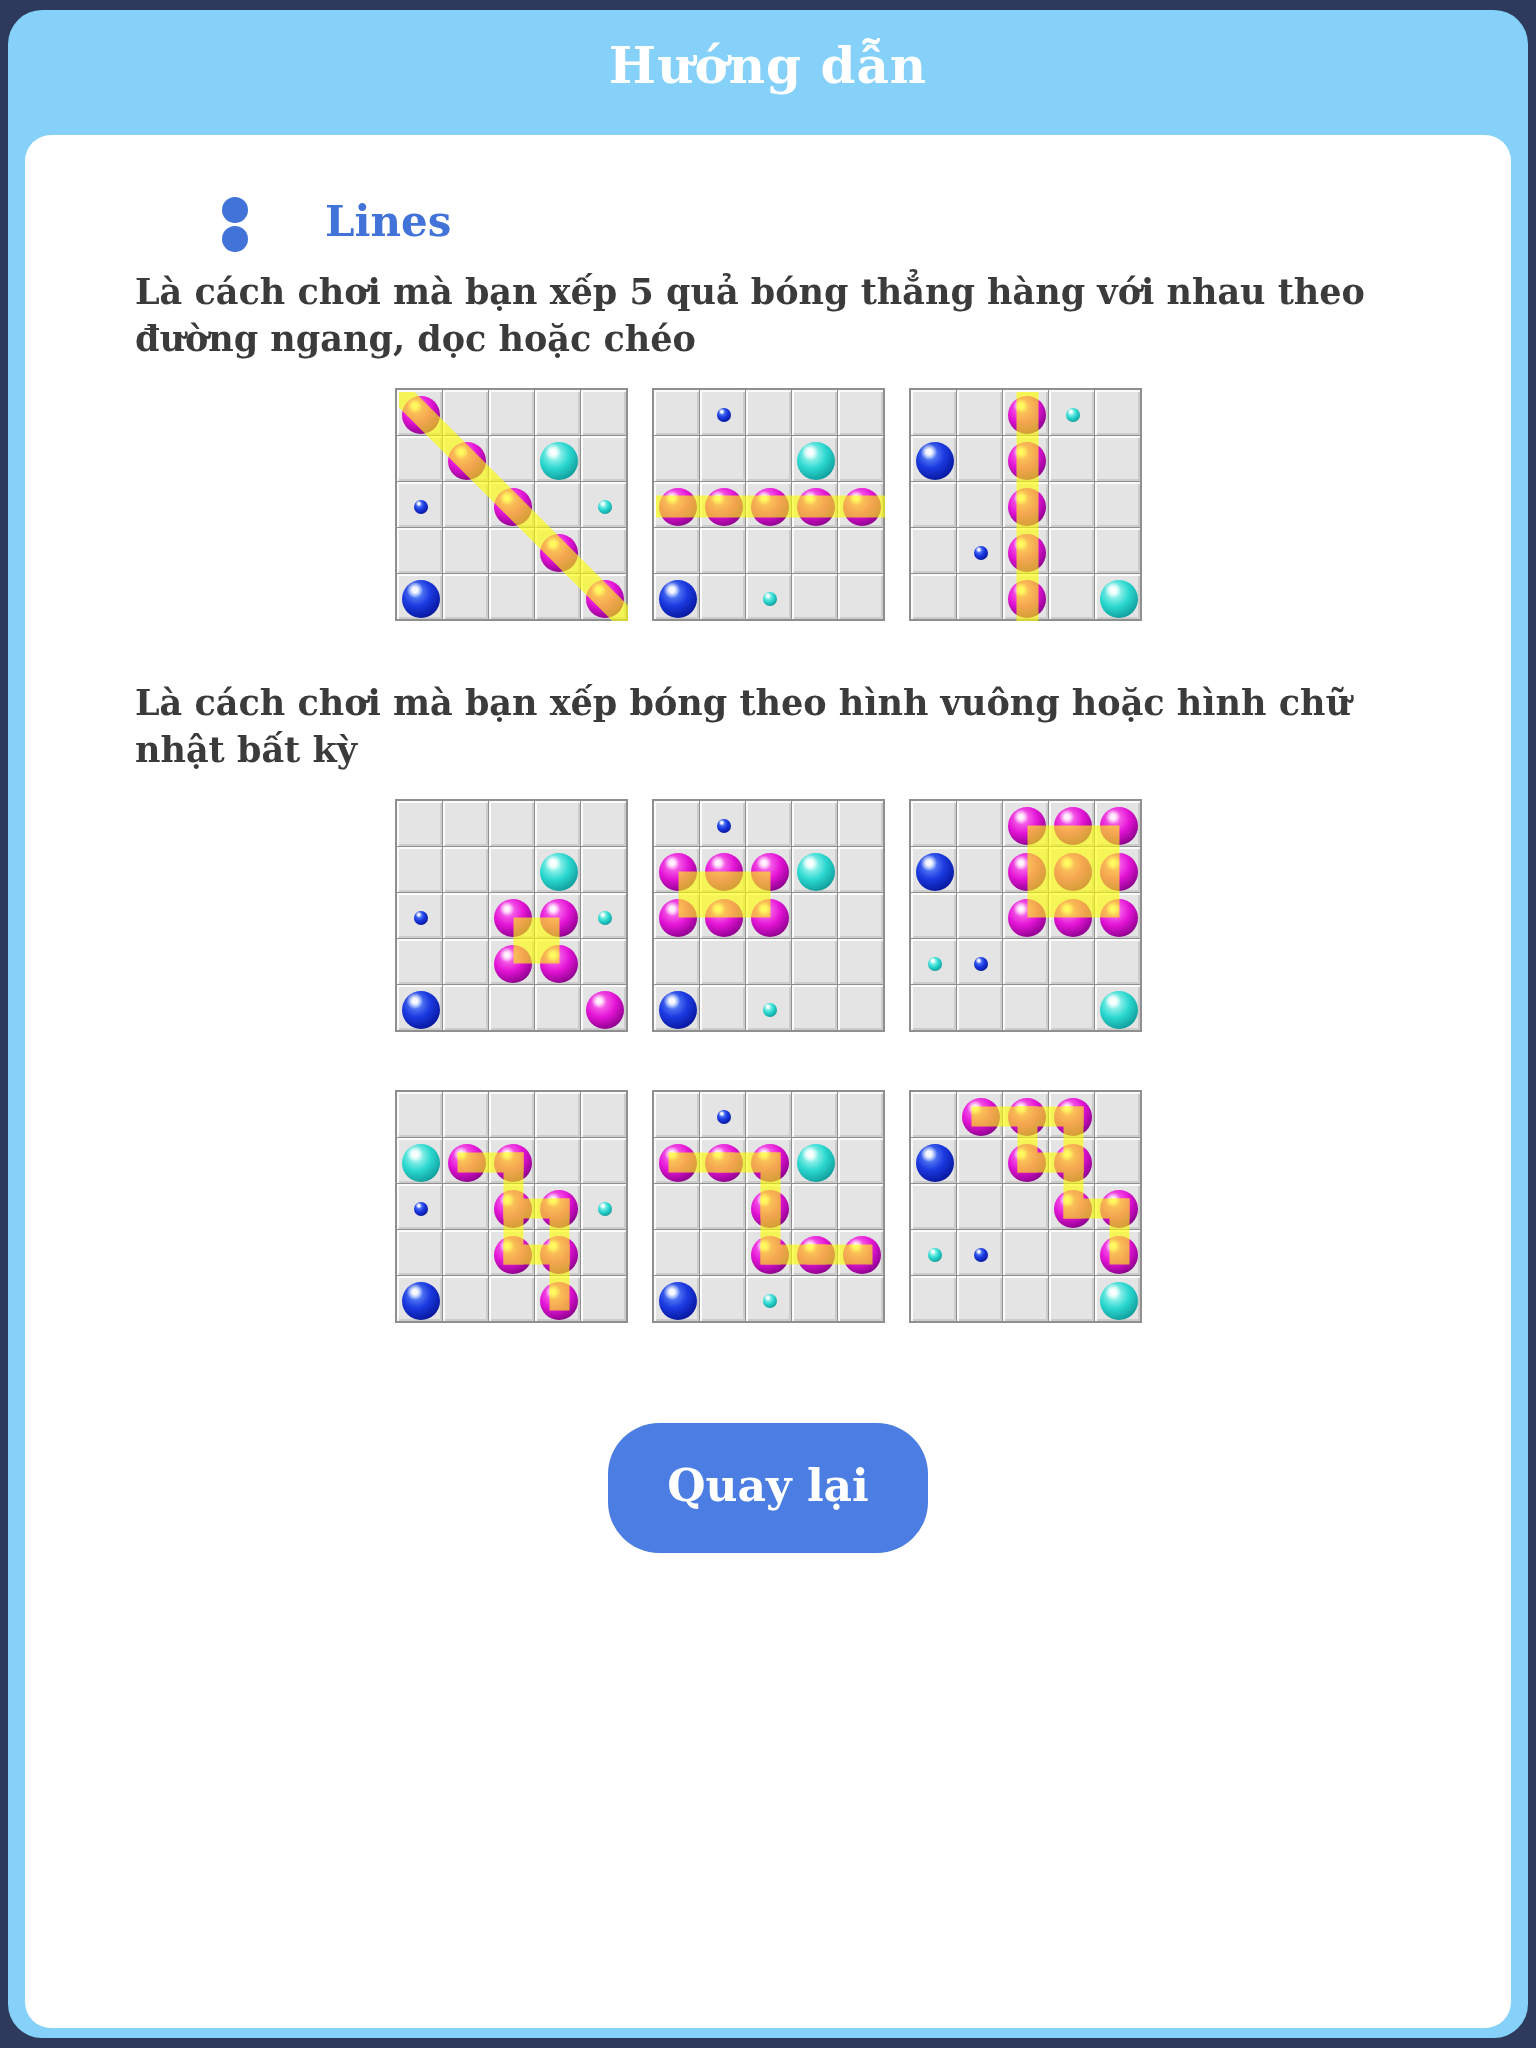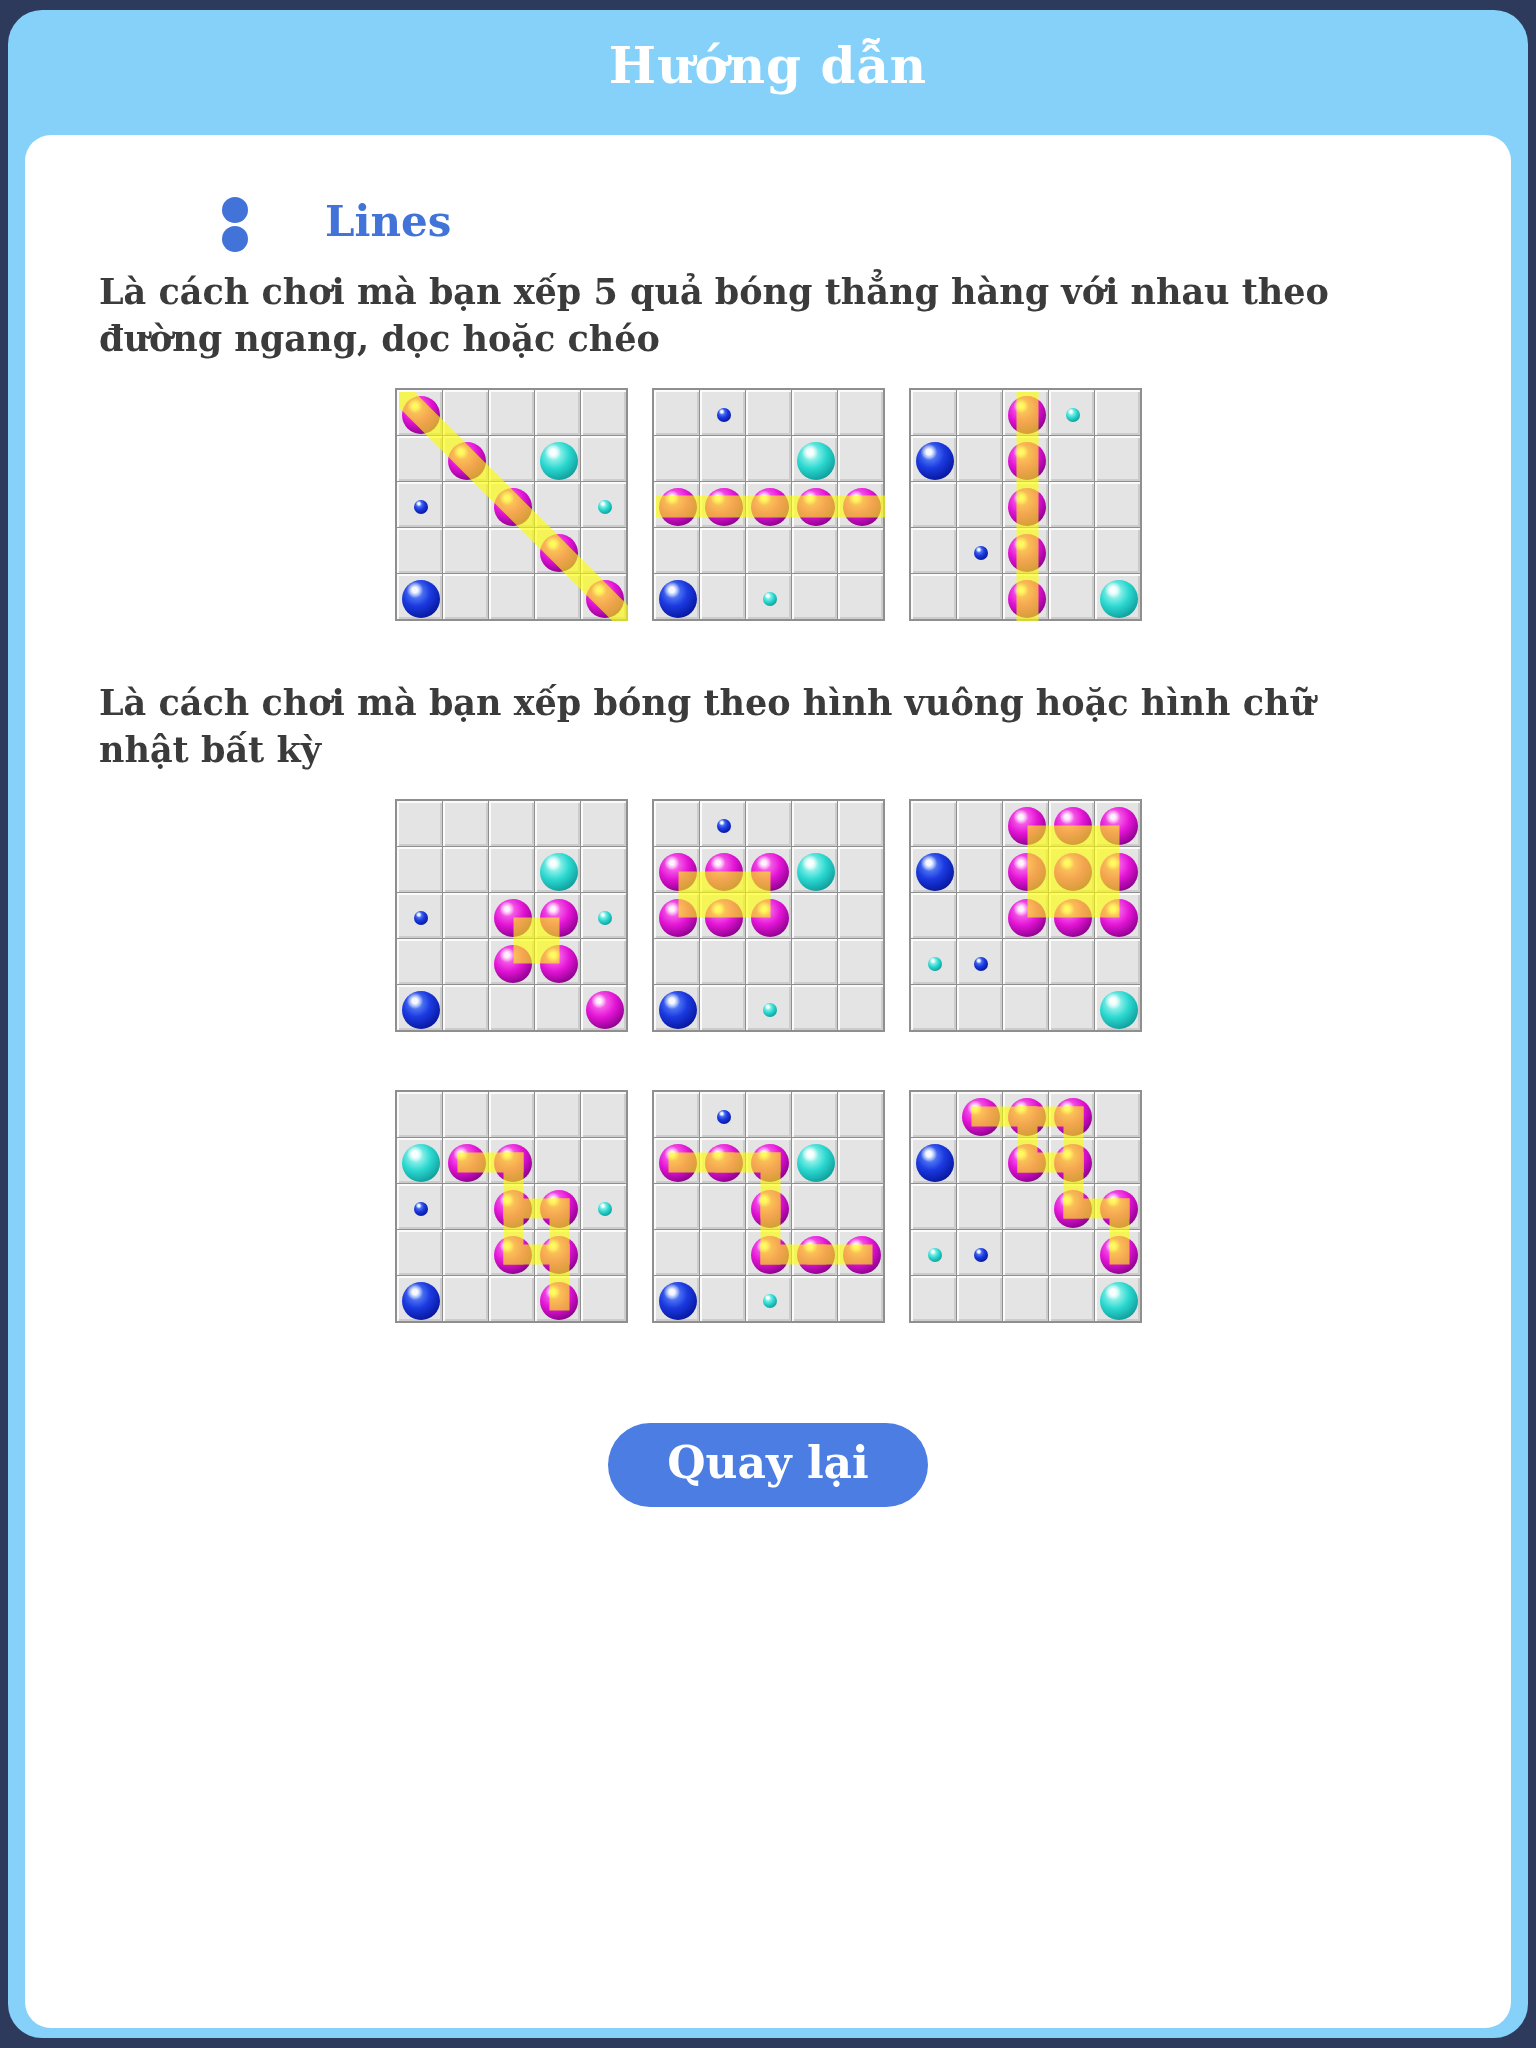--- a/index.html
+++ b/index.html
@@ -38,21 +38,21 @@
   .dots-icon .dot {
     position:absolute; border-radius:50%;
     background: var(--heading-blue, #4273d9);
   }
   .sec-heading {
     margin-left:30px;
     font-size:42px;
     color: var(--heading-blue, #4273d9);
   }
   .desc {
-    margin:16px 120px 0 74px;
+    margin:16px 120px 0 110px;
     max-width:1250px;
     font-size:35px;
     line-height:47px;
     color: var(--body-text, #3b3b3b);
   }
   .boards { display:flex; justify-content:center; gap:24px; margin-top:26px; }
   .board {
     position:relative;
     width:233px; height:233px;
     border:2px solid #8f8f8f;
@@ -81,21 +81,21 @@
       radial-gradient(circle at 38% 32%, #c8fff8 0%, #2bd8d0 42%, #12a2a0 75%, #08686a 100%);
   }
   .ball.magenta {
     background:
       radial-gradient(circle at 34% 26%, rgba(255,255,255,0.9) 0 6%, rgba(255,255,255,0) 20%),
       radial-gradient(circle at 38% 30%, #ff86f2 0%, #e414d6 42%, #9c049a 72%, #4c0350 100%);
   }
   .hl { position:absolute; left:0; top:0; width:229px; height:229px; pointer-events:none; }
   .btn-row { text-align:center; margin-top:100px; }
   .back-btn {
-    width:320px; height:84px;
+    width:320px; height:130px;
     border:none; border-radius:51px;
     background: var(--button-blue, #4c7de2);
     color:#ffffff;
     font-family:inherit;
     font-weight:bold;
     font-size:44px;
     cursor:pointer;
     padding-bottom:6px;
   }
 </style>

